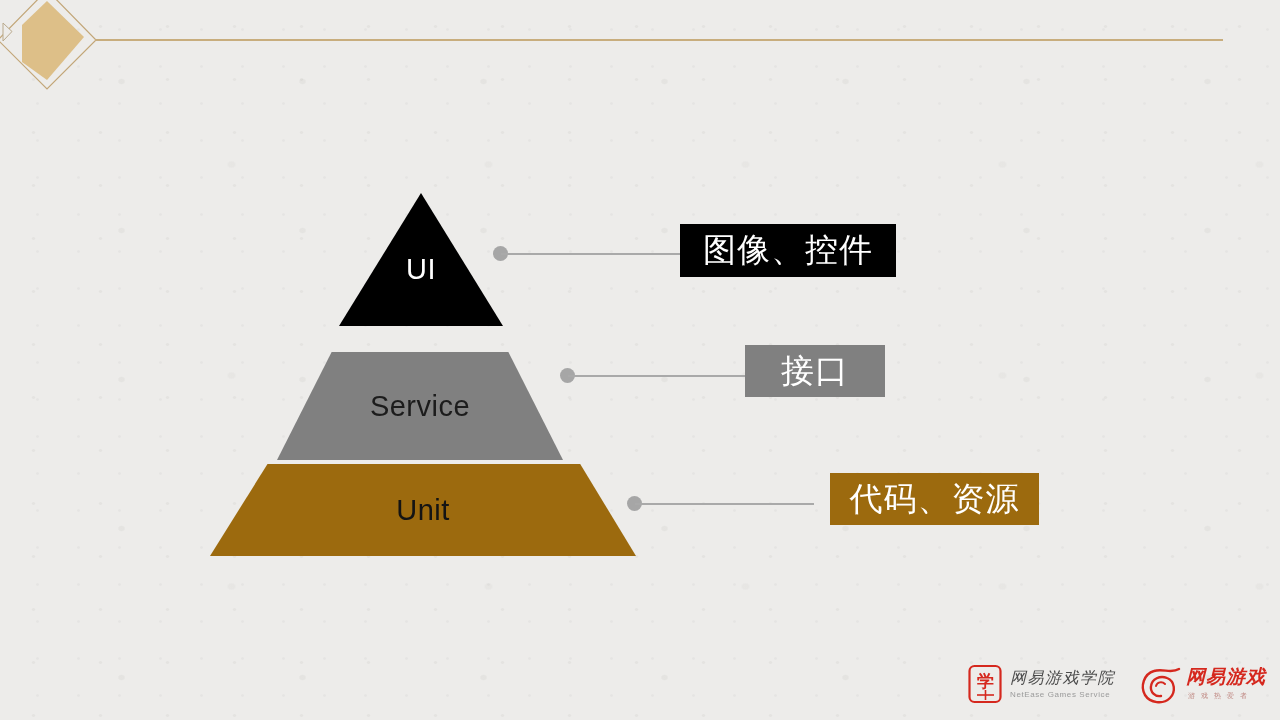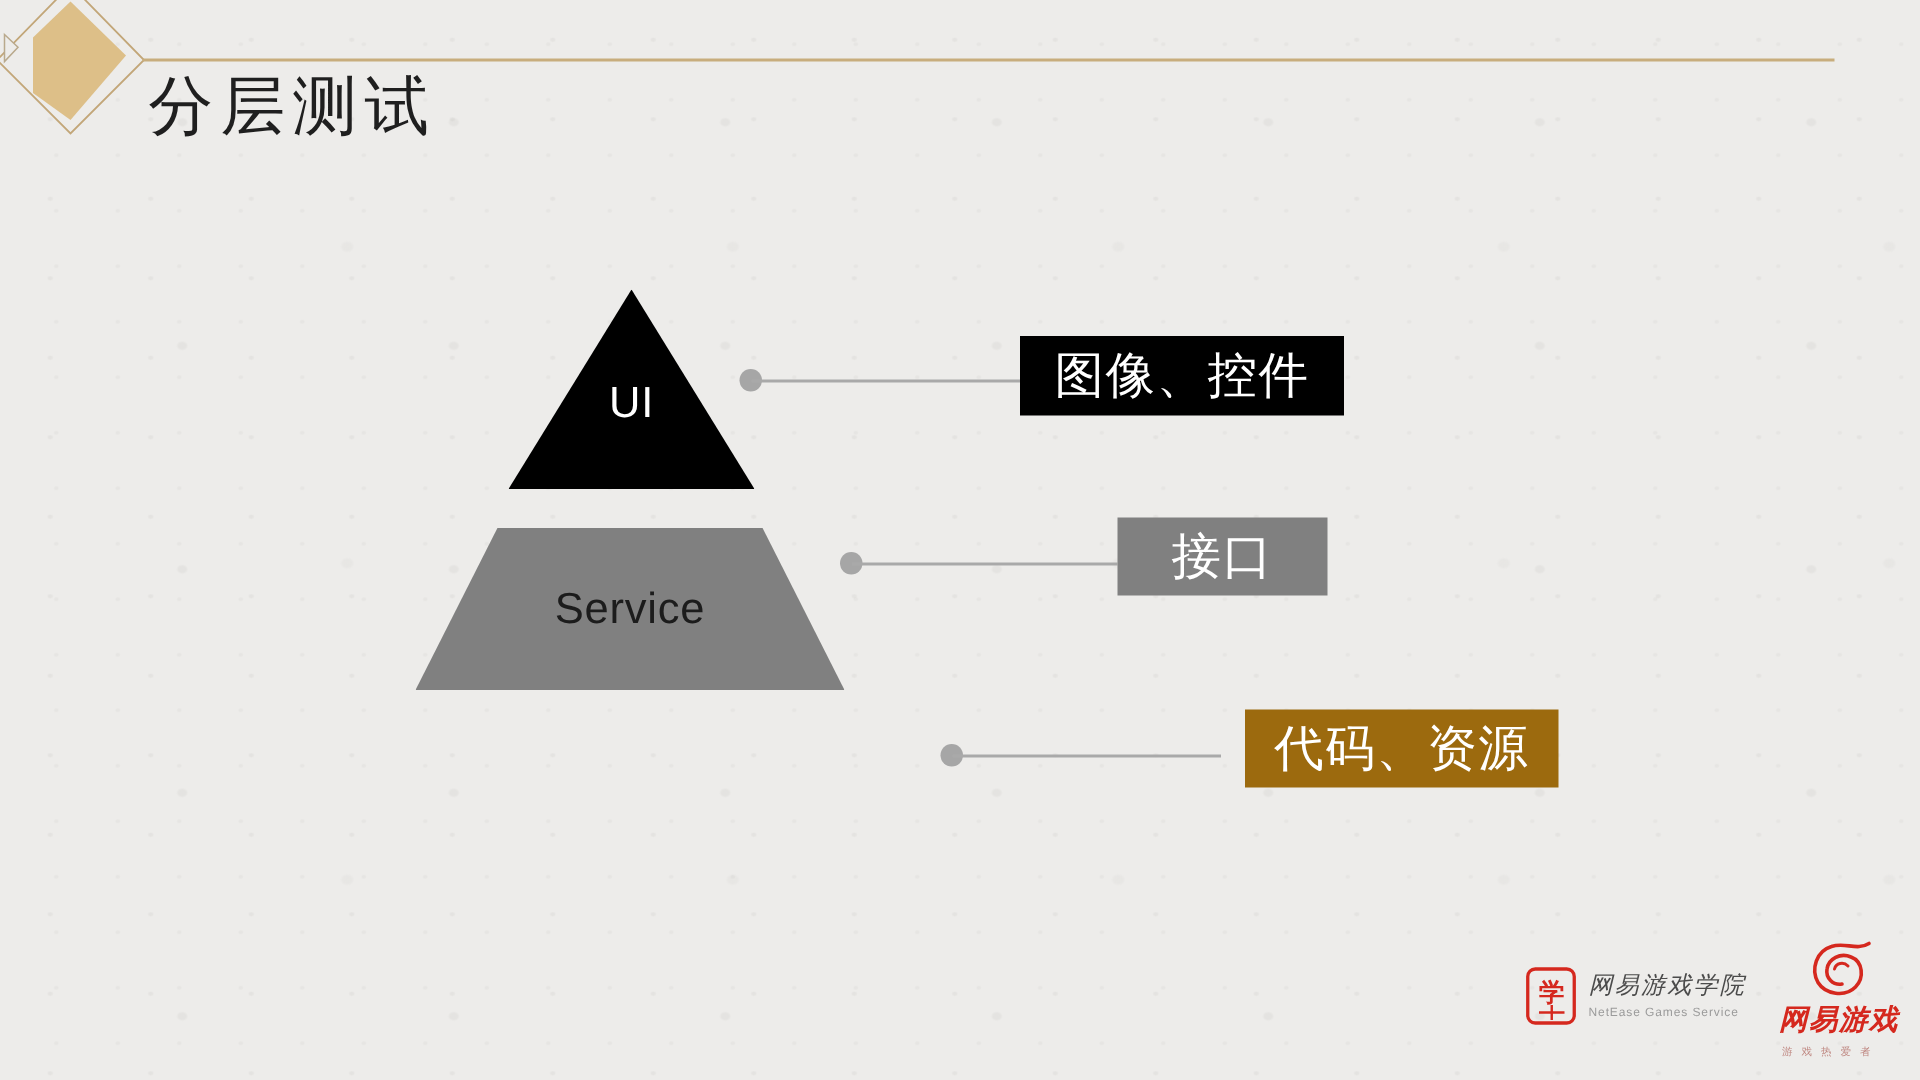--- a/index.html
+++ b/index.html
@@ -120,21 +120,21 @@
     letter-spacing: 1.5px;
     line-height: 1.1;
     font-style: italic;
   }
   .academy-text .academy-sub {
     font-size: 8px;
     color: #9b9b9b;
     letter-spacing: 0.6px;
     margin-top: 3px;
   }
-  .netease-logo { display: flex; align-items: center; gap: 5px; flex-direction: column; }
+  .netease-logo { display: flex; align-items: center; gap: 5px; }
   .netease-text .netease-name {
     font-size: 19px;
     font-weight: bold;
     color: #d5281e;
     letter-spacing: 1px;
     line-height: 1.1;
     font-style: italic;
   }
   .netease-text .netease-sub {
     font-size: 7px;
@@ -149,27 +149,29 @@
 
 <div class="slide">
 
   <svg class="corner-ornament" width="140" height="100" viewBox="0 0 140 100" aria-hidden="true">
     <polygon points="47,-10 96,40 47,89 -2,40" fill="none" stroke="#c2a678" stroke-width="1.2"></polygon>
     <polygon points="3,23 12,31.5 3,41" fill="#edecea" stroke="#b9a98c" stroke-width="1"></polygon>
     <polygon points="47,1 84,37 47,80 22,62 22,25" fill="#ddbf88"></polygon>
   </svg>
 
   <div class="header-rule"></div>
-  <h1 class="page-title">分层测试</h1>
 
   <div class="layer layer-ui">
     <span class="layer-label">UI</span>
   </div>
   <div class="layer layer-service">
     <span class="layer-label">Service</span>
+  </div>
+  <div class="layer layer-unit">
+    <span class="layer-label">Unit</span>
   </div>
 
   <div class="connector-dot dot-1"></div>
   <div class="connector-line line-1"></div>
   <div class="connector-dot dot-2"></div>
   <div class="connector-line line-2"></div>
   <div class="connector-dot dot-3"></div>
   <div class="connector-line line-3"></div>
 
   <div class="callout callout-2">

